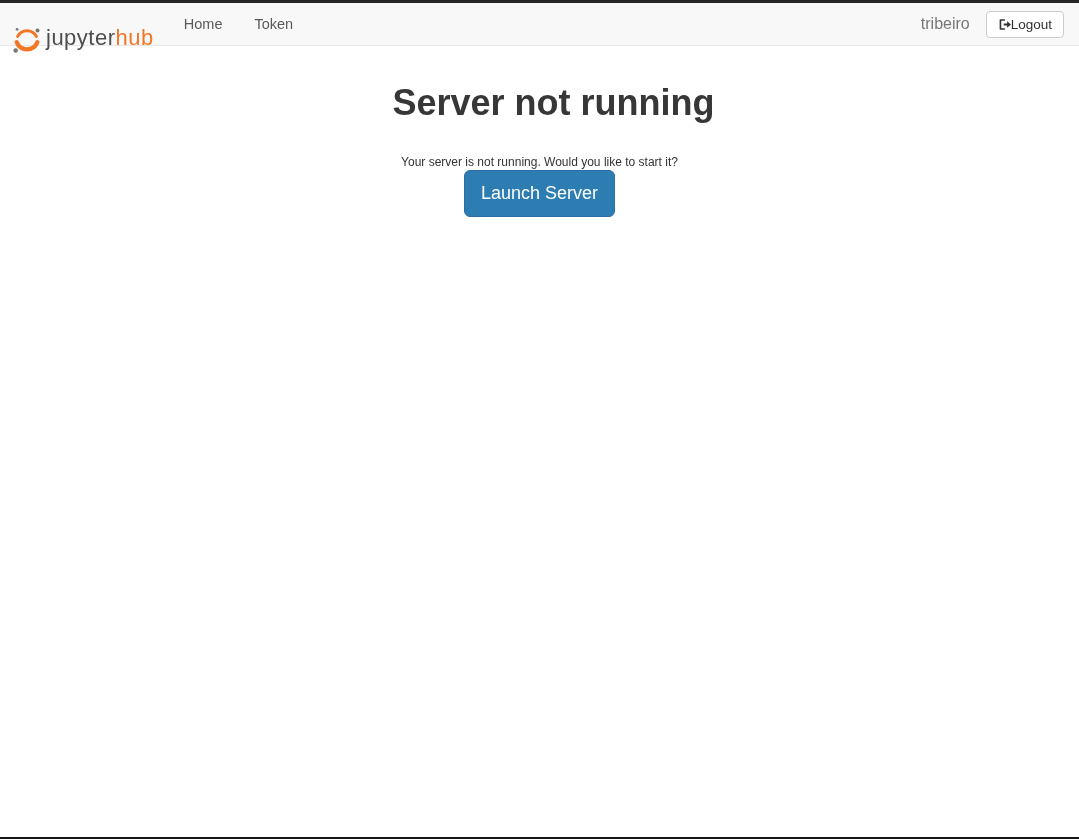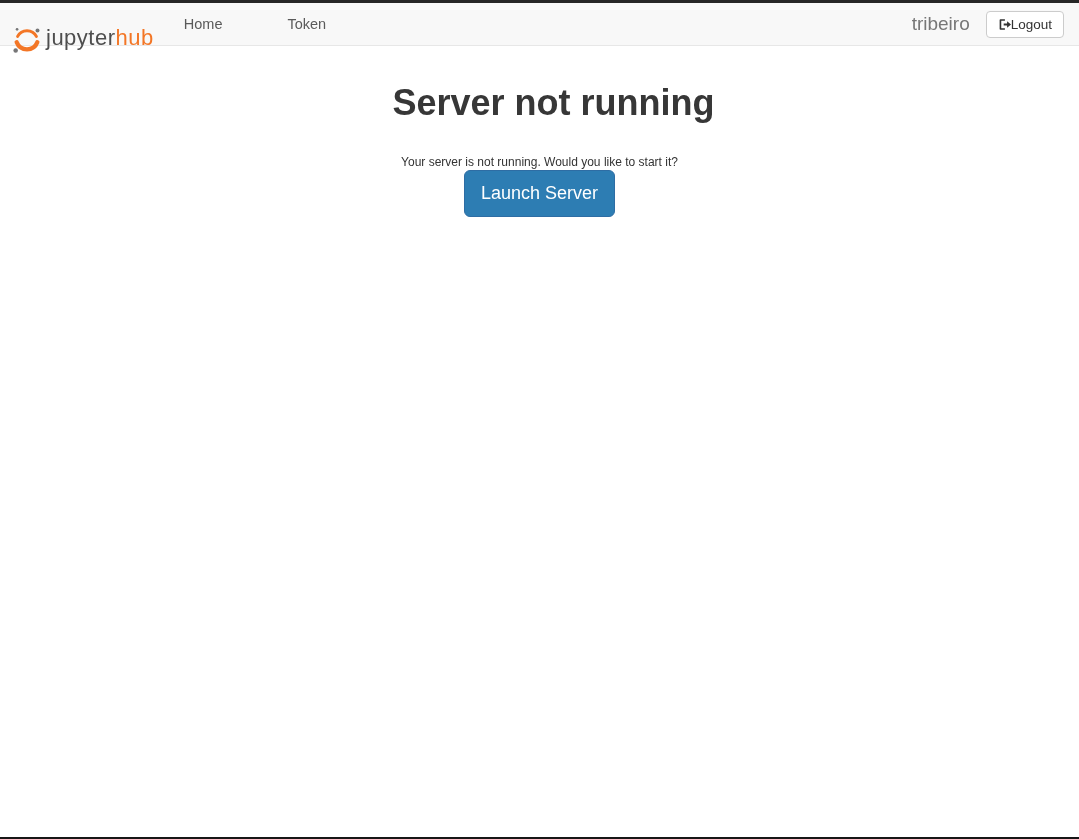--- a/index.html
+++ b/index.html
@@ -31,36 +31,36 @@
     margin-top: 32px;
   }
   .brand-logo-icon { width: 30px; height: 30px; margin-right: 4px; }
   .brand-text {
     font-size: 22px;
     letter-spacing: 0.5px;
     color: #4e4e4e;
     font-weight: normal;
   }
   .brand-text .hub { color: #f37626; }
-  .nav-links { display: flex; height: 100%; align-items: stretch; gap: 33px; }
+  .nav-links { display: flex; height: 100%; align-items: stretch; }
   .nav-link {
     display: flex; align-items: center;
     padding: 0 16px;
     font-size: 14.5px;
     color: #5a5a5a;
     cursor: pointer;
     text-decoration: none;
   }
   .navbar-right {
     margin-left: auto;
     display: flex;
     align-items: center;
     gap: 16px;
   }
-  .username { font-size: 19px; color: #777777; }
+  .username { font-size: 16px; color: #777777; }
   .logout-btn {
     display: inline-flex;
     align-items: center;
     background: #ffffff;
     border: 1px solid #cccccc;
     border-radius: 4px;
     padding: 5px 11px;
     font-size: 13.5px;
     color: #333333;
     cursor: pointer;

